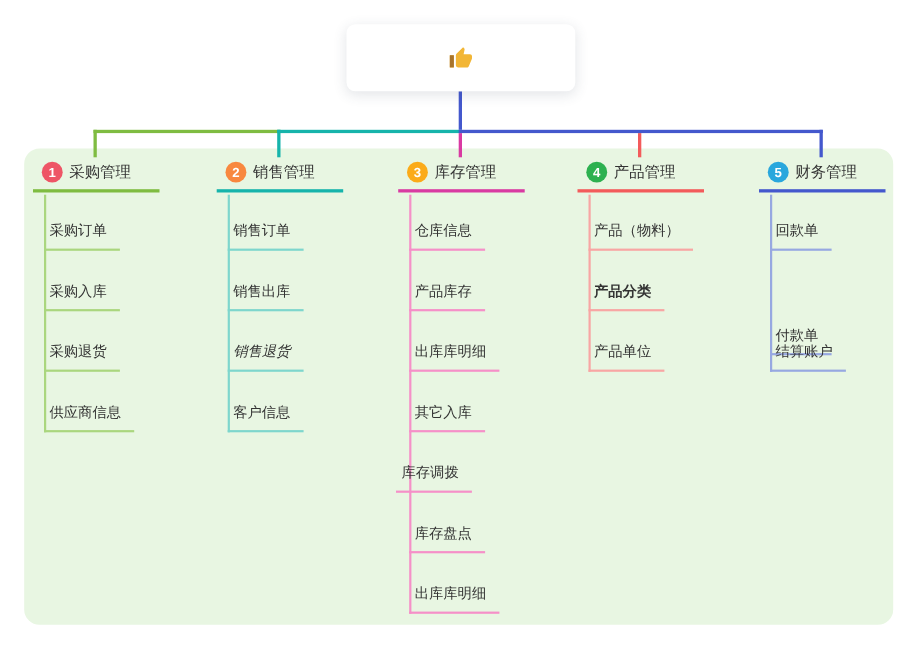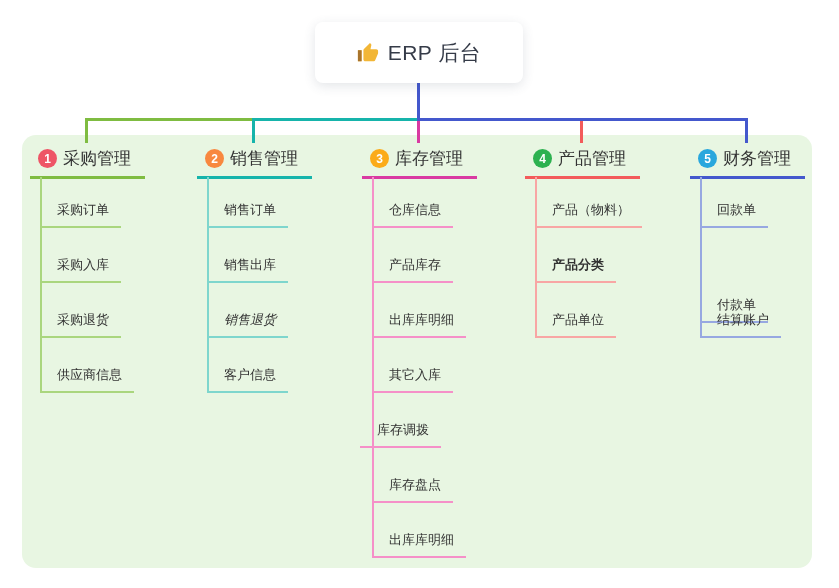--- a/index.html
+++ b/index.html
@@ -8,22 +8,22 @@
   .panel{position:absolute;left:22px;top:135px;width:790px;height:433px;border-radius:14px;}
   .root-card{position:absolute;left:315px;top:22px;width:208px;height:61px;background:#ffffff;
     border-radius:8px;box-shadow:0 3px 12px rgba(60,70,90,.14);display:flex;align-items:center;
     justify-content:center;gap:9px;cursor:pointer;}
   .root-title{font-size:21px;color:#353b48;letter-spacing:.5px;}
   .seg{position:absolute;}
   .branch-header{position:absolute;width:115px;box-sizing:border-box;display:flex;align-items:center;
     gap:6px;padding:0 0 6px 8px;border-bottom:3px solid #000;cursor:pointer;}
   .badge{width:19px;height:19px;border-radius:50%;flex:0 0 19px;display:flex;align-items:center;
     justify-content:center;color:#ffffff;font-size:12px;font-weight:bold;line-height:1;}
-  .branch-label{font-size:17px;color:#333333;white-space:nowrap;}
-  .child-item{position:absolute;box-sizing:border-box;padding:0 12px 7px 17px;border-bottom:2px solid #000;
+  .branch-label{font-size:14px;color:#333333;white-space:nowrap;}
+  .child-item{position:absolute;box-sizing:border-box;padding:0 12px 7px 5px;border-bottom:2px solid #000;
     font-size:13px;line-height:19px;color:#333333;white-space:nowrap;cursor:pointer;}
   .vline{position:absolute;width:2px;}
 </style>
 </head>
 <body>
 
 <div class="stage">
   <div class="panel" id="panel" style="background: rgb(232, 246, 226);"></div>
 
   <div id="connectors">
@@ -36,21 +36,20 @@
       <div class="seg" style="left: 417px; top: 118px; width: 331px; height: 3px; background: rgb(68, 88, 205);"></div>
       <div class="seg" style="left: 745px; top: 118px; width: 3px; height: 25px; background: rgb(68, 88, 205);"></div>
       <div class="seg" style="left: 417px; top: 83px; width: 3px; height: 35px; background: rgb(68, 88, 205);"></div>
     </div>
 
   <div class="root-card">
     <svg width="22" height="22" viewBox="0 0 24 24">
       <path id="thumbPath" d="M1 21h4V9H1v12zm22-11c0-1.1-.9-2-2-2h-6.31l.95-4.57.03-.32c0-.41-.17-.79-.44-1.06L14.17 1 7.59 7.59C7.22 7.95 7 8.45 7 9v10c0 1.1.9 2 2 2h9c.83 0 1.54-.5 1.84-1.22l3.02-7.05c.09-.23.14-.47.14-.73v-2z" fill="#f2b636"></path>
       <rect x="1" y="9" width="4" height="12" fill="#a8742c"></rect>
     </svg>
-    <span class="root-title">ERP 后台</span>
   </div>
 
   <div id="branches">
       <div class="branch-header" style="left: 30px; top: 147px; border-bottom-color: rgb(127, 188, 65);">
         <span class="badge" style="background: rgb(238, 85, 102);">1</span>
         <span class="branch-label">采购管理</span>
       </div>
       <div class="vline" style="left: 40px; top: 177px; height: 216px; background: rgb(170, 214, 126);"></div>
       <div class="child-item" style="left: 40px; top: 200px; border-bottom-color: rgb(170, 214, 126);">采购订单</div>
       <div class="child-item" style="left: 40px; top: 255px; border-bottom-color: rgb(170, 214, 126);">采购入库</div>

